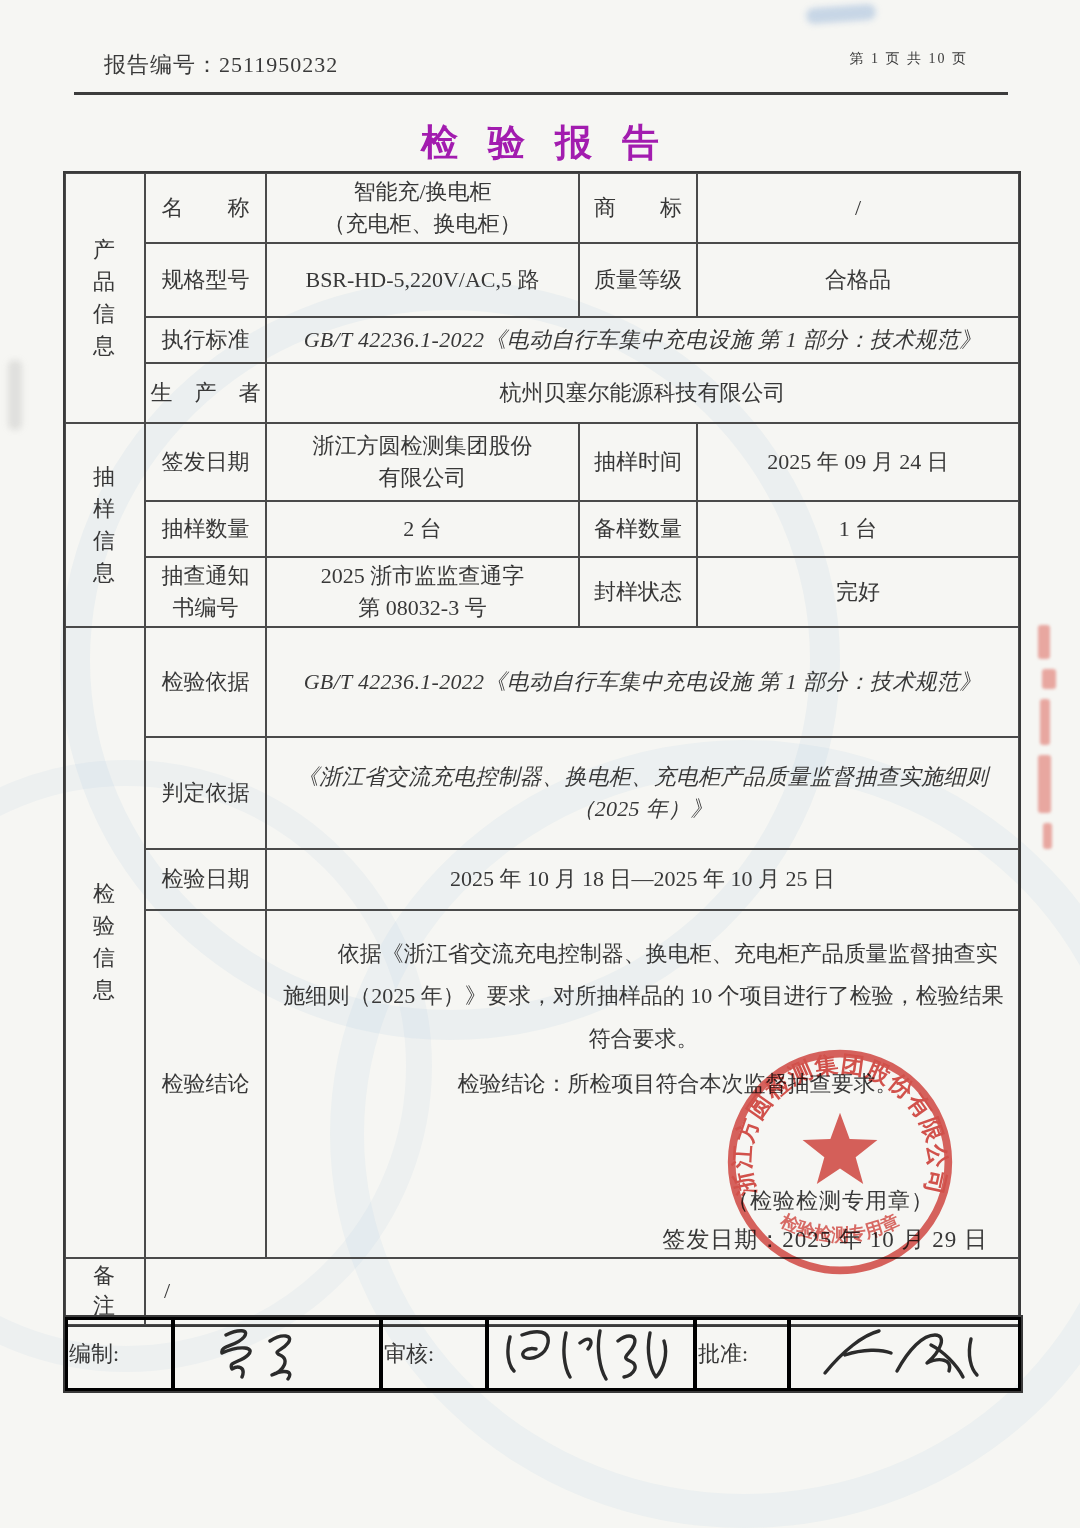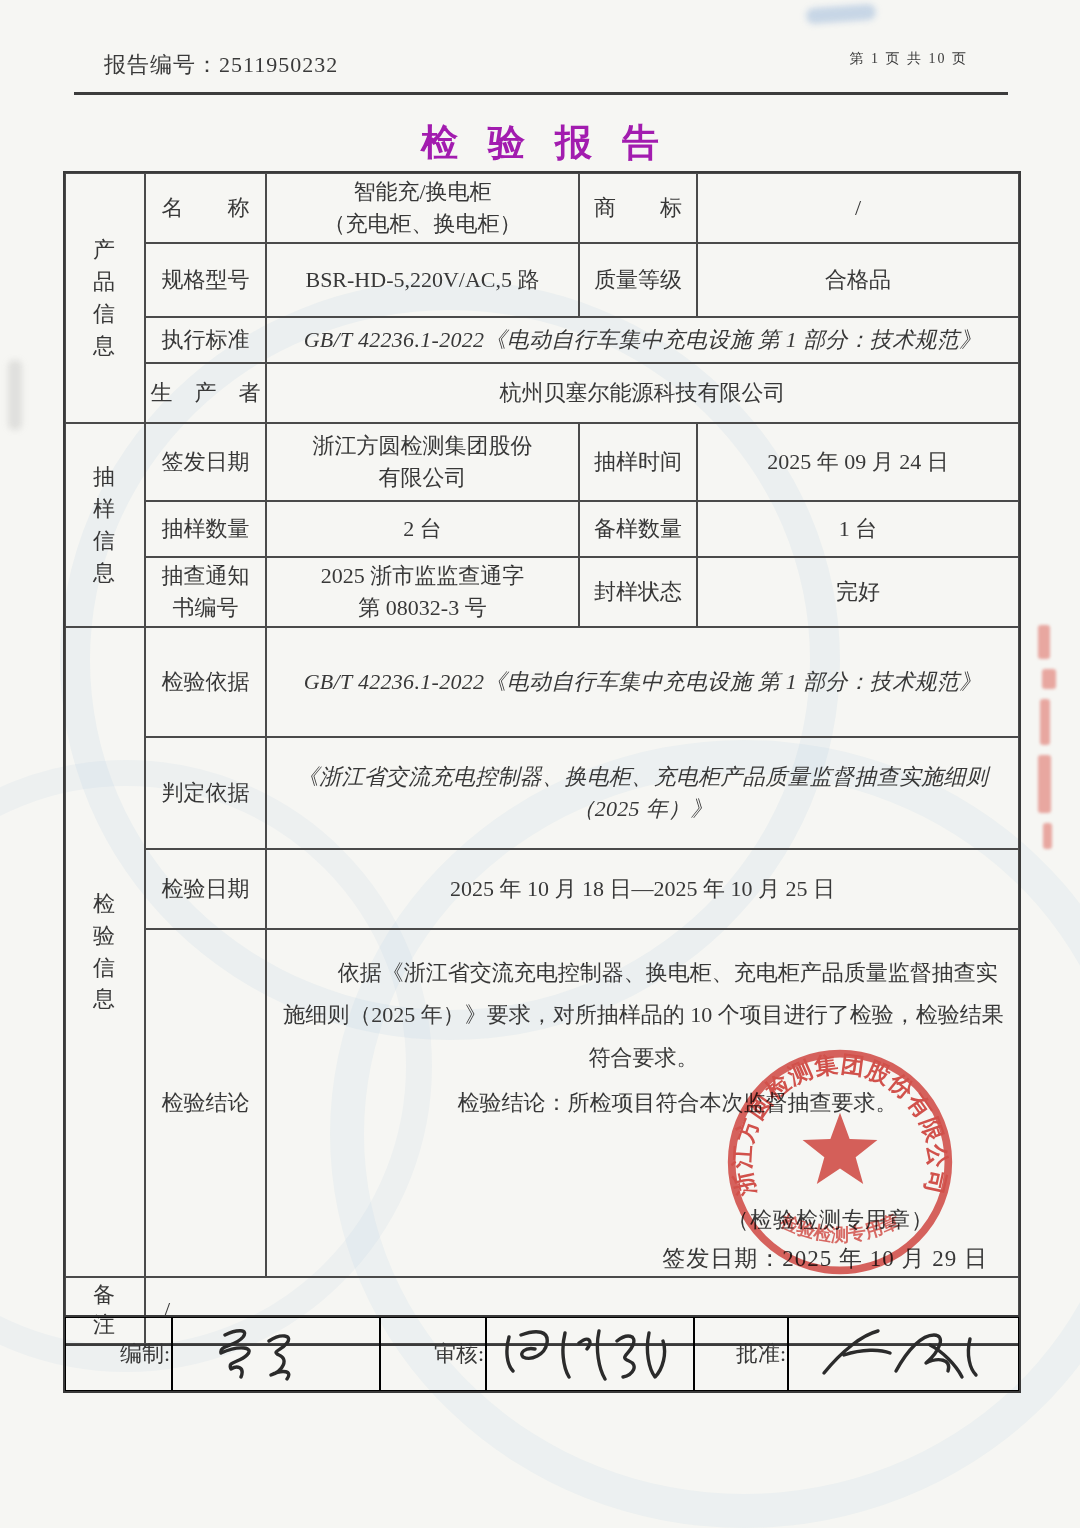--- a/index.html
+++ b/index.html
@@ -55,21 +55,21 @@
   .conc-p1{margin:20px 10px 0 12px;text-indent:2.2em;font-size:22px;line-height:1.95;}
   .conc-p2{margin:2px 10px 0 12px;padding-left:3.1em;font-size:22px;line-height:1.9;}
   .stamp-note{position:absolute;right:80px;top:252px;font-size:22px;letter-spacing:1px;}
   .issue-date{position:absolute;right:26px;top:290px;font-size:23px;letter-spacing:1px;font-family:Liberation Serif, serif;}
 
   table.sig{
     position:absolute;left:64px;top:1316px;width:954px;height:76px;
     border-collapse:collapse;table-layout:fixed;
   }
   table.sig td{
-    border:2px solid #000000;text-align:right;vertical-align:middle;
+    border:4px solid #000000;text-align:left;vertical-align:middle;
     font-size:22px;color:#383838;
   }
   .sigbox{display:block;margin:0 auto;}
   .sig-ink{stroke:#2b2b2b;stroke-width:3.4;fill:none;stroke-linecap:round;stroke-linejoin:round;}
 
   .stamp{
     position:absolute;left:724px;top:1046px;width:232px;height:232px;
     mix-blend-mode:multiply;opacity:0.92;pointer-events:none;z-index:5;
   }
 </style>
@@ -171,21 +171,21 @@
         <span>检　验</span><br>
         <span>信　息</span>
       </td>
       <td class="lbl">检验依据</td>
       <td class="wide" colspan="3">GB/T 42236.1-2022《电动自行车集中充电设施 第 1 部分：技术规范》</td>
     </tr>
     <tr style="height:112px">
       <td class="lbl">判定依据</td>
       <td class="wide" colspan="3">《浙江省交流充电控制器、换电柜、充电柜产品质量监督抽查实施细则（2025 年）》</td>
     </tr>
-    <tr style="height:80px">
+    <tr style="height:61px">
       <td class="lbl">检验日期</td>
       <td class="val" colspan="3">2025 年 10 月 18 日—2025 年 10 月 25 日</td>
     </tr>
     <tr style="height:324px">
       <td class="lbl">检验结论</td>
       <td class="concl" colspan="3">
         <div class="conc-wrap">
           <div class="conc-p1">依据《浙江省交流充电控制器、换电柜、充电柜产品质量监督抽查实施细则（2025 年）》要求，对所抽样品的 10 个项目进行了检验，检验结果符合要求。</div>
           <div class="conc-p2">检验结论：所检项目符合本次监督抽查要求。</div>
           <div class="stamp-note">（检验检测专用章）</div>

